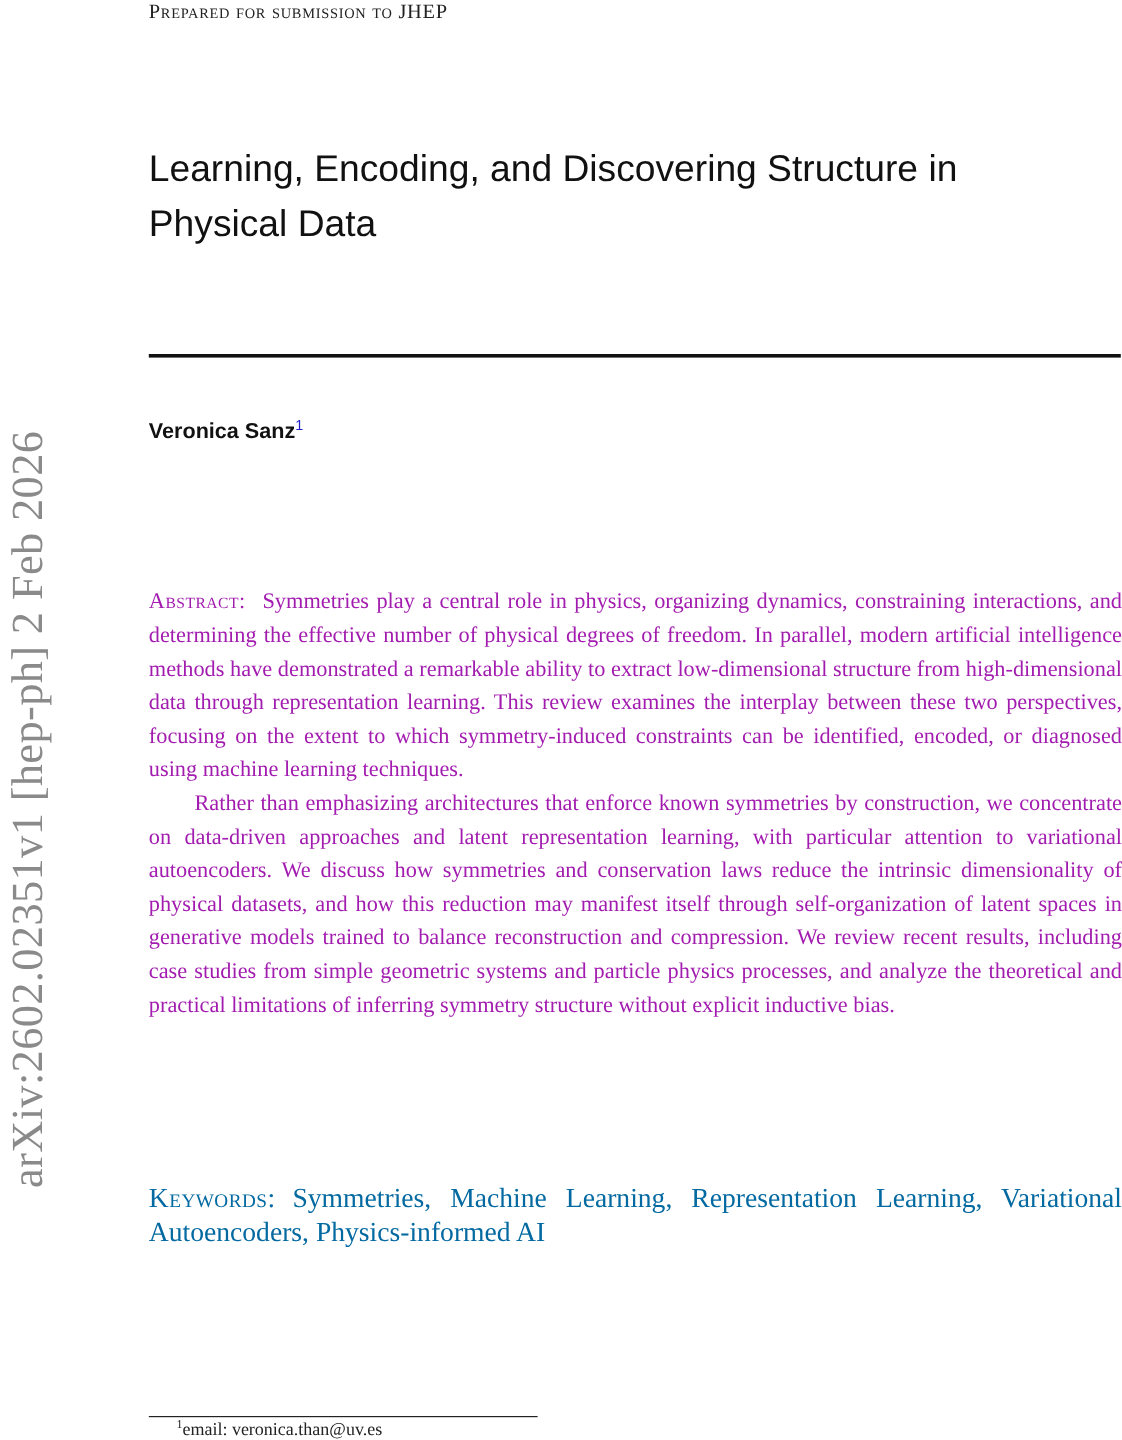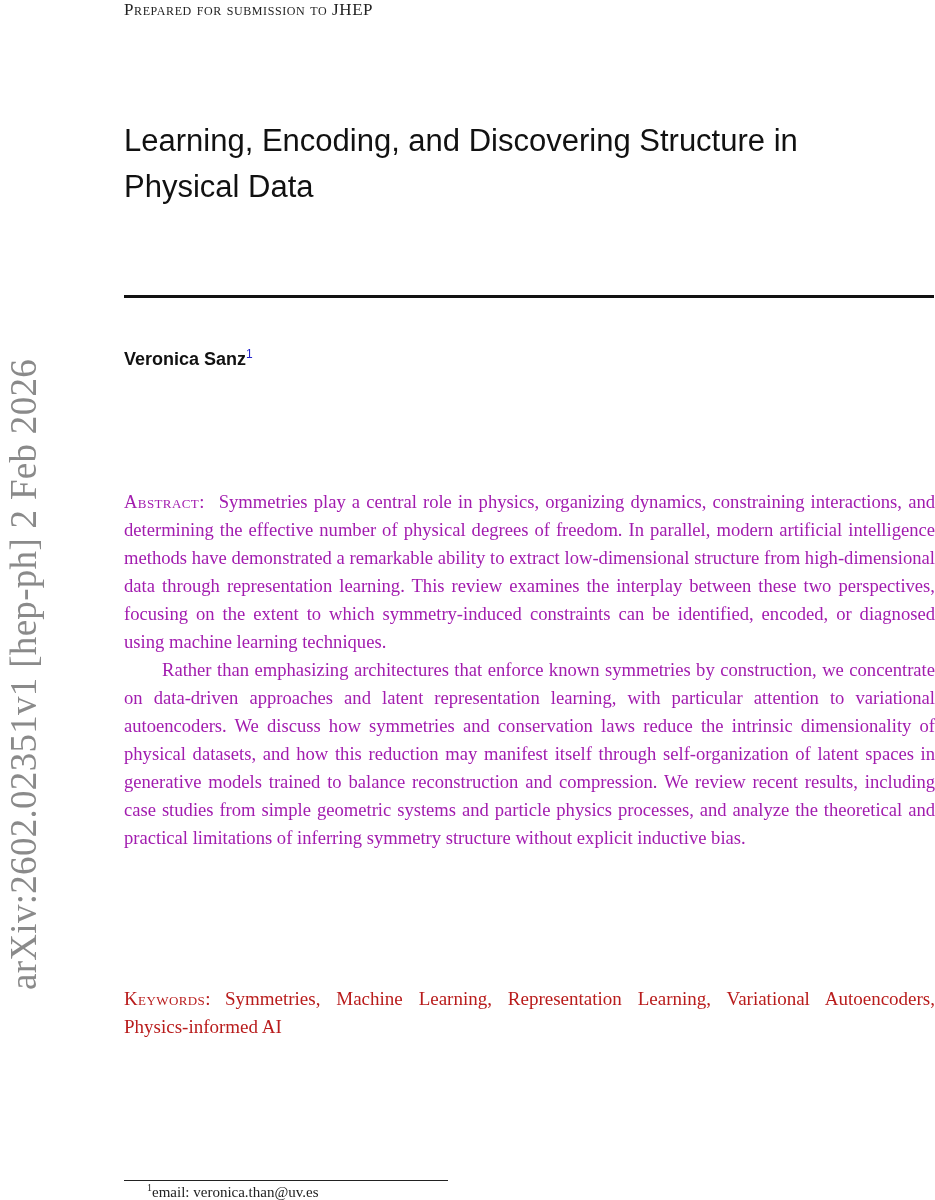--- a/index.html
+++ b/index.html
@@ -46,21 +46,21 @@
     text-align: justify; hyphens: auto; margin-top: 11px;
   }
   #abstract p { margin: 0; }
   #abstract p.indent { text-indent: 38px; }
   .sc-label { font-variant: small-caps; letter-spacing: 0.4px; }
   .gap { display: inline-block; width: 14px; }
   .ital { font-style: italic; }
 
   #keywords {
     position: absolute; left: 124px; top: 985px; width: 811px;
-    font-family: "Liberation Serif", serif; font-size: 19px; line-height: 28px; color: #b91c1c;
+    font-family: "Liberation Serif", serif; font-size: 23px; line-height: 28px; color: #0369a1;
     text-align: justify;
   }
 
   #footnote-rule {
     position: absolute; left: 124px; top: 1180px; width: 324px; height: 1px; background: #222;
   }
   #footnote {
     position: absolute; left: 147px; top: 1182px;
     font-family: "Liberation Serif", serif; font-size: 15px; color: #222;
   }

